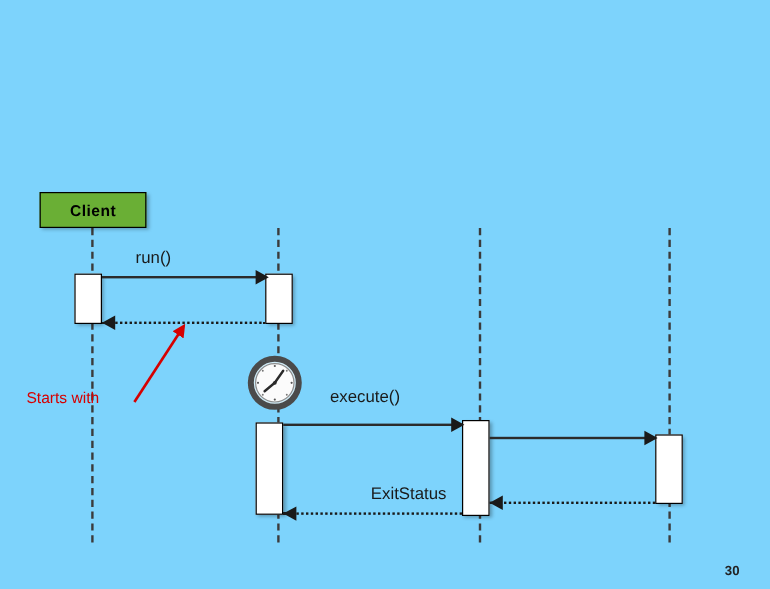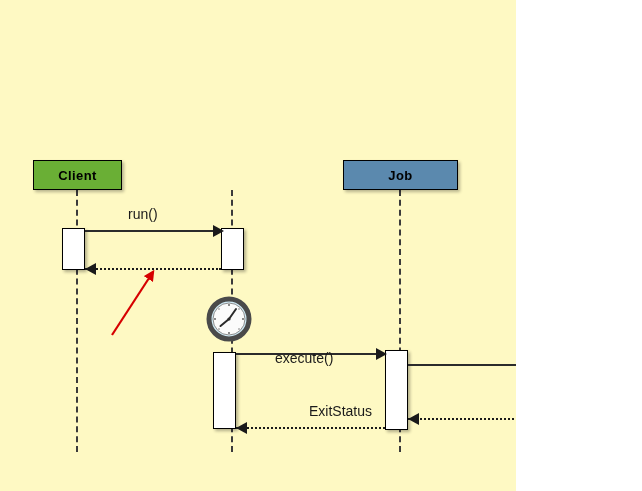--- a/index.html
+++ b/index.html
@@ -5,23 +5,23 @@
   html, body {
     margin: 0;
     padding: 0;
     background: #ffffff;
   }
   body {
     font-family: "Liberation Sans", sans-serif;
   }
   #slide {
     position: relative;
-    width: 516px;
+    width: 642px;
     height: 491px;
-    background: #fef9c3;
+    background: #7dd3fc;
     overflow: hidden;
   }
   .participant {
     position: absolute;
     box-sizing: border-box;
     border: 1px solid #000000;
     display: flex;
     align-items: center;
     justify-content: center;
     font-weight: bold;
@@ -99,40 +99,37 @@
 <div id="slide">
 
   <div class="lifeline" style="left:76px; top:190px; height:262px;"></div>
   <div class="lifeline" style="left:231px; top:190px; height:262px;"></div>
   <div class="lifeline" style="left:399px; top:190px; height:262px;"></div>
   <div class="lifeline" style="left:557px; top:190px; height:262px;"></div>
 
   <div class="participant" style="left:33px; top:160px; width:89px; height:30px; background:#6aaf35;">
     <span>Client</span>
   </div>
-  <div class="participant" style="left:343px; top:160px; width:115px; height:30px; background:#5b89ae;">
-    <span>Job</span>
-  </div>
 
   <div class="activation" style="left:62px; top:228px; width:23px; height:42px;"></div>
   <div class="activation" style="left:221px; top:228px; width:23px; height:42px;"></div>
   <div class="activation" style="left:213px; top:352px; width:23px; height:77px;"></div>
   <div class="activation" style="left:385px; top:350px; width:23px; height:80px;"></div>
   <div class="activation" style="left:546px; top:362px; width:23px; height:58px;"></div>
 
   <div class="msg-line msg-solid" style="left:85px; top:230px; width:136px;"></div>
   <div class="arrowhead arrow-right" style="left:213px; top:225px;"></div>
-  <div class="msg-label" style="left:128px; top:206px;text-align:center;">run()</div>
+  <div class="msg-label" style="left:113px; top:206px;text-align:center;">run()</div>
 
   <div class="msg-line msg-dotted" style="left:85px; top:268px; width:136px;"></div>
   <div class="arrowhead arrow-left" style="left:85px; top:263px;"></div>
 
   <div class="msg-line msg-solid" style="left:236px; top:353px; width:149px;"></div>
   <div class="arrowhead arrow-right" style="left:376px; top:348px;"></div>
-  <div class="msg-label" style="left:275px; top:350px;">execute()</div>
+  <div class="msg-label" style="left:275px; top:322px;">execute()</div>
 
   <div class="msg-line msg-dotted" style="left:236px; top:427px; width:149px;"></div>
   <div class="arrowhead arrow-left" style="left:236px; top:422px;"></div>
   <div class="msg-label" style="left:280px; top:403px;margin-left:29px;">ExitStatus</div>
 
   <div class="msg-line msg-solid" style="left:408px; top:364px; width:138px;"></div>
   <div class="arrowhead arrow-right" style="left:537px; top:359px;"></div>
 
   <div class="msg-line msg-dotted" style="left:408px; top:418px; width:138px;"></div>
   <div class="arrowhead arrow-left" style="left:408px; top:413px;"></div>
@@ -159,17 +156,18 @@
   <svg class="red-arrow" style="left:100px; top:265px; width:70px; height:75px;">
     <defs>
       <marker id="redhead" markerWidth="5" markerHeight="5" refX="2.2" refY="2.5" orient="auto">
         <polygon points="0,0 5,2.5 0,5" fill="#d60000"></polygon>
       </marker>
     </defs>
     <line x1="12" y1="70" x2="51" y2="10" stroke="#d60000" stroke-width="2.2" marker-end="url(#redhead)"></line>
   </svg>
 
   <div class="note-red" style="left:22px; top:324px;">
+    <div>Starts with</div>
   </div>
 
   <div class="page-num" style="left:604px; top:470px;font-weight:bold;">30</div>
 
 </div>
 
 </body></html>

